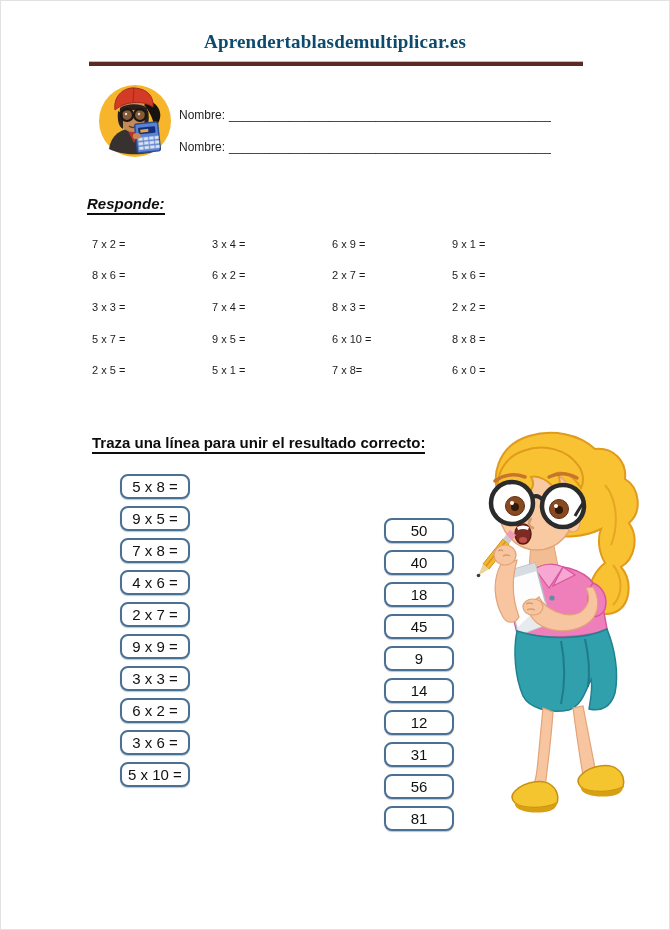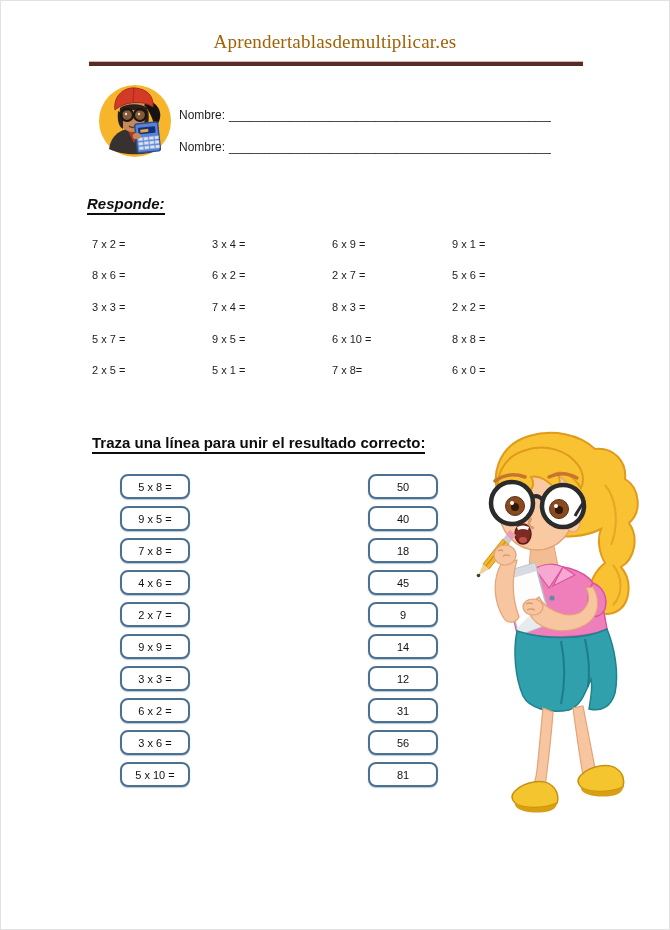--- a/index.html
+++ b/index.html
@@ -3,22 +3,23 @@
 <meta charset="utf-8">
 <style>
   html,body{margin:0;padding:0;background:#fff;}
   .page{
     position:relative;width:670px;height:930px;background:#fff;
     border:1px solid #e2e2e2;box-sizing:border-box;overflow:hidden;
     font-family:"Liberation Sans",sans-serif;color:#1a1a1a;
   }
   .site-title{
     position:absolute;top:30px;left:0;right:0;text-align:center;
-    font-family:"Liberation Serif",serif;font-size:19px;color:#a16207;
+    font-family:"Liberation Serif",serif;font-size:19px;color:#0c4a6e;
     letter-spacing:.2px;
+    font-weight:bold;
   }
   .title-rule{
     position:absolute;top:60px;left:88px;width:494px;height:4px;
     background:#5a2a27;border-top:1px solid #cbb9b7;
   }
   .avatar{position:absolute;left:96px;top:82px;width:76px;height:76px;}
   .info-row{position:absolute;left:178px;width:372px;white-space:nowrap;overflow:hidden;font-size:12px;color:#1e1e1e;}
   .info-row.name{top:107px;}
   .info-row.date{top:139px;}
   .info-row .lbl{margin-right:4px;}
@@ -29,26 +30,26 @@
   .heading-responde{left:86px;top:194px;font-style:italic;}
   .heading-match{left:91px;top:433px;}
   .problems-grid{
     position:absolute;left:91px;top:227px;
     display:grid;grid-template-columns:repeat(4,120px);grid-auto-rows:31.6px;
     font-size:11px;color:#1c1c1c;
   }
   .problems-grid .cell{display:flex;align-items:center;}
   .match-col{position:absolute;top:473px;display:flex;flex-direction:column;}
   .match-col.left{left:119px;}
-  .match-col.right{left:367px;}
+  .match-col.right{left:383px;margin-top:44px;}
   .mbox{
     width:66px;height:21px;margin-bottom:7px;
     border:2px solid #4a7094;border-radius:8px;background:#fff;
     display:flex;align-items:center;justify-content:center;
-    font-size:11px;color:#111;
+    font-size:15px;color:#111;
     box-shadow:0 1px 1px rgba(60,90,120,.35);
   }
   .girl{position:absolute;left:464px;top:424px;width:204px;height:408px;}
 </style>
 </head>
 <body>
 
 <div class="page">
 
   <div class="site-title">Aprendertablasdemultiplicar.es</div>

